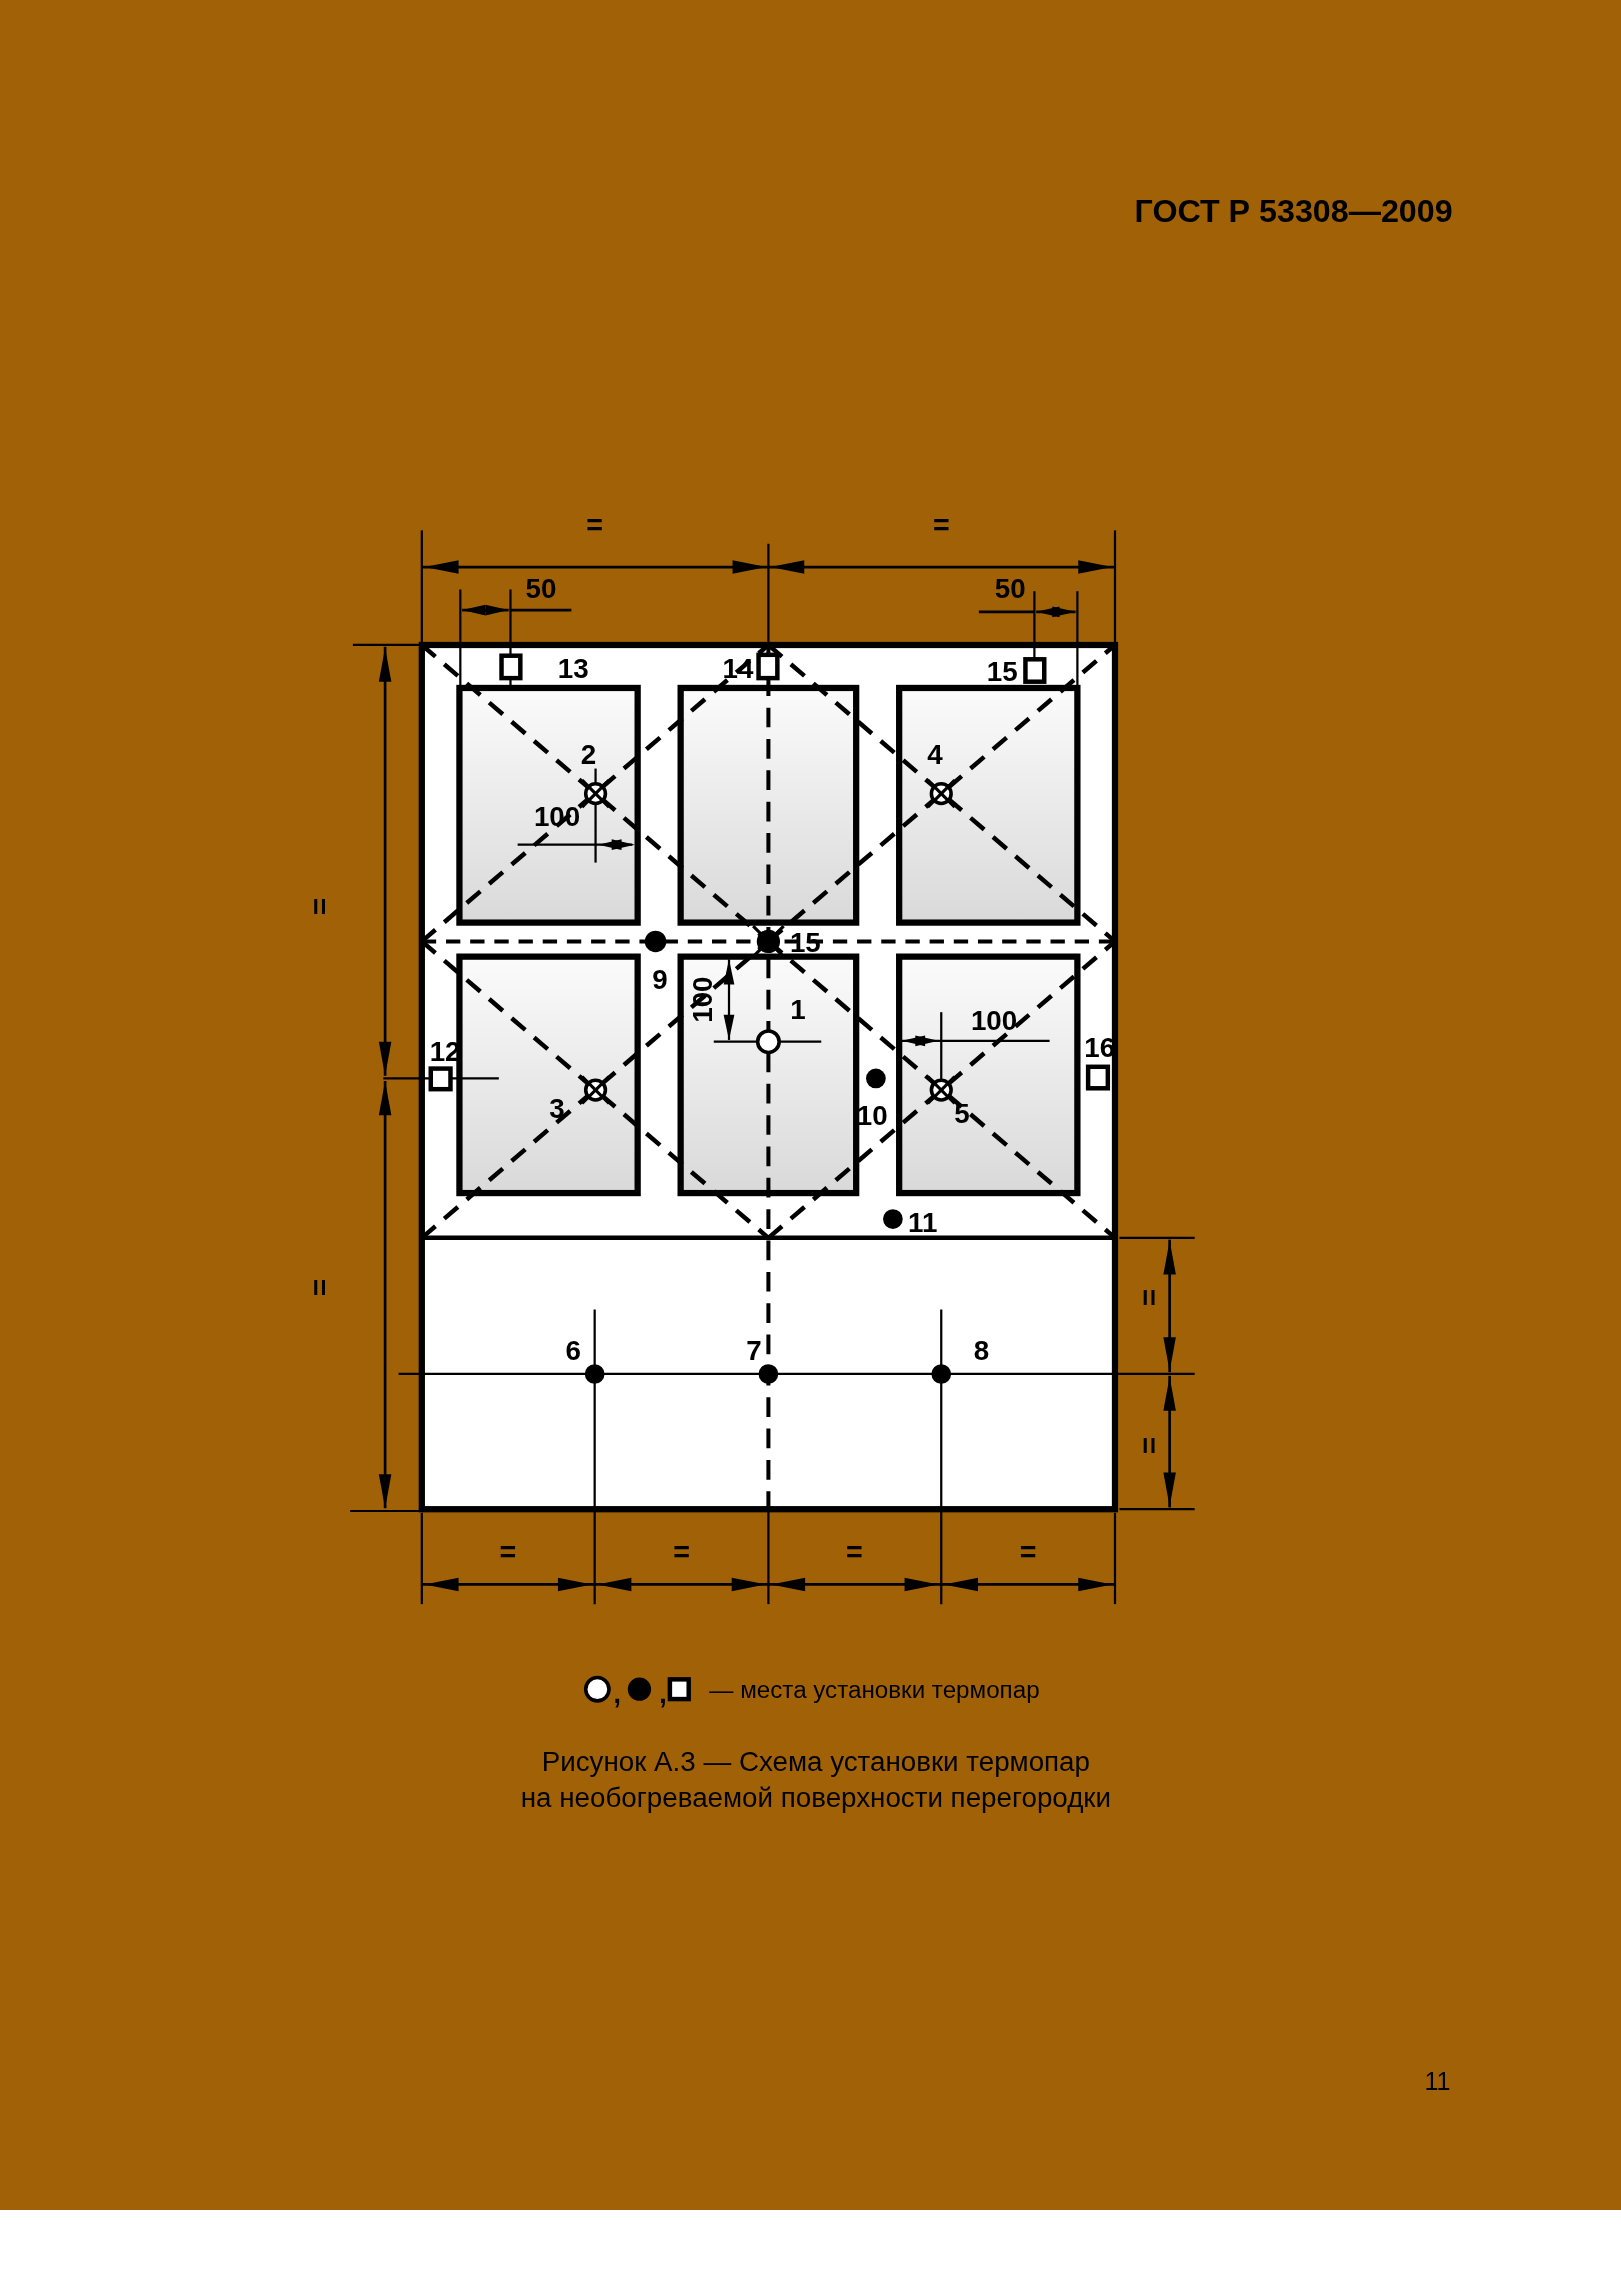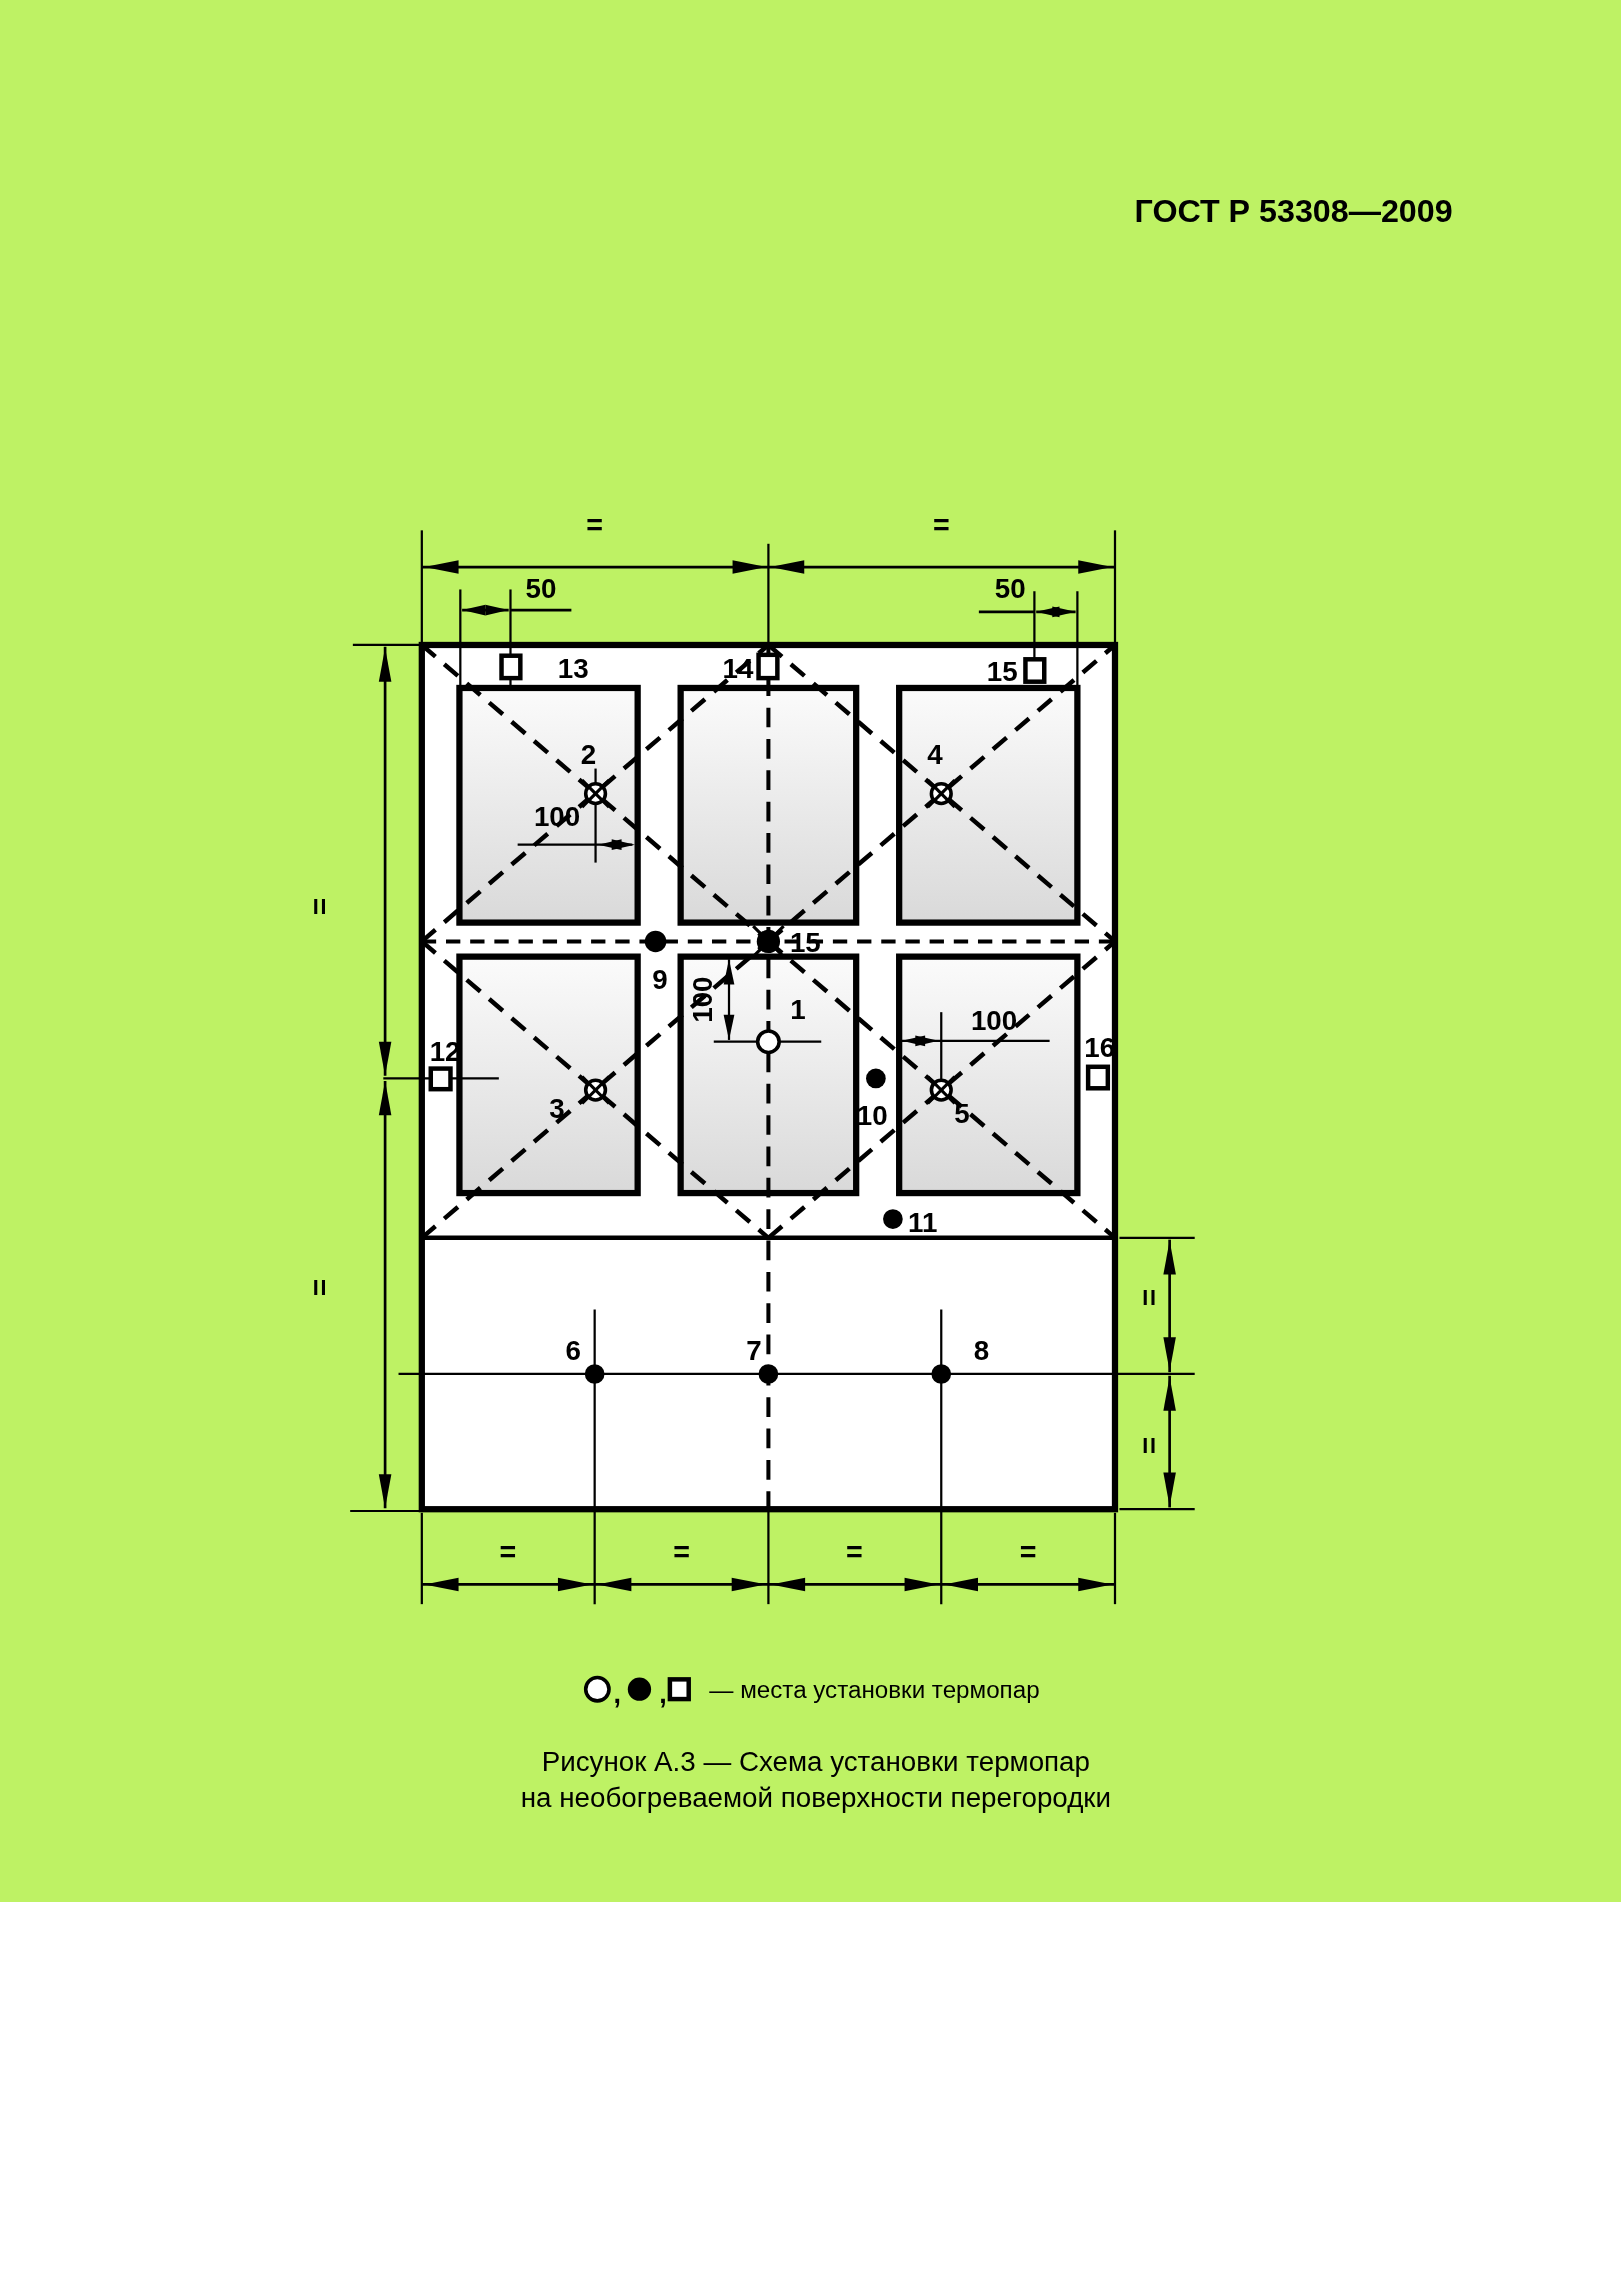--- a/index.html
+++ b/index.html
@@ -1,16 +1,16 @@
 <!DOCTYPE html>
 <html style="font-size:14.3px"><head>
 <meta charset="utf-8">
 <style>
   html,body{margin:0;padding:0;background:#fff;}
-  #page{position:relative;width:1621px;height:1902px;background:#bef264;overflow:hidden;}
+  #page{position:relative;width:1621px;height:2210px;background:#a16207;overflow:hidden;}
   svg{position:absolute;left:0;top:0;}
   text{fill:#000;font-family:"Liberation Sans",sans-serif;}
   .hdr{font-weight:bold;font-size:36px;}
   .pg{font-size:28px;}
   .lbl{font-weight:bold;font-size:31px;}
   .dimtxt{font-weight:bold;font-size:31px;}
   .eq{font-weight:bold;font-size:32px;}
   .ii{font-weight:bold;font-size:24px;letter-spacing:2px;}
   .leg{font-size:27px;}
   .legc{font-weight:bold;font-size:30px;}

